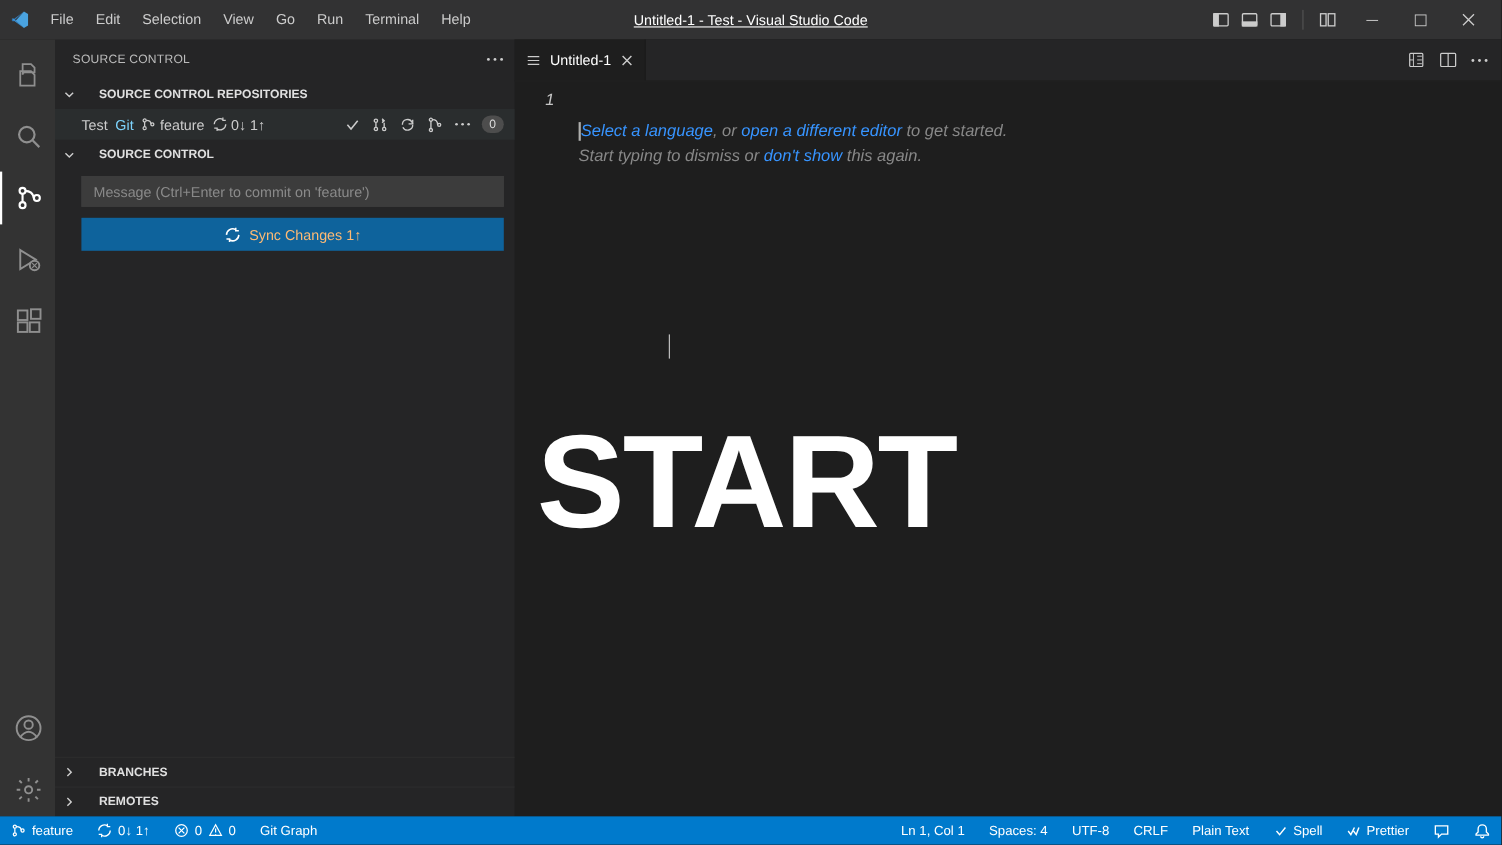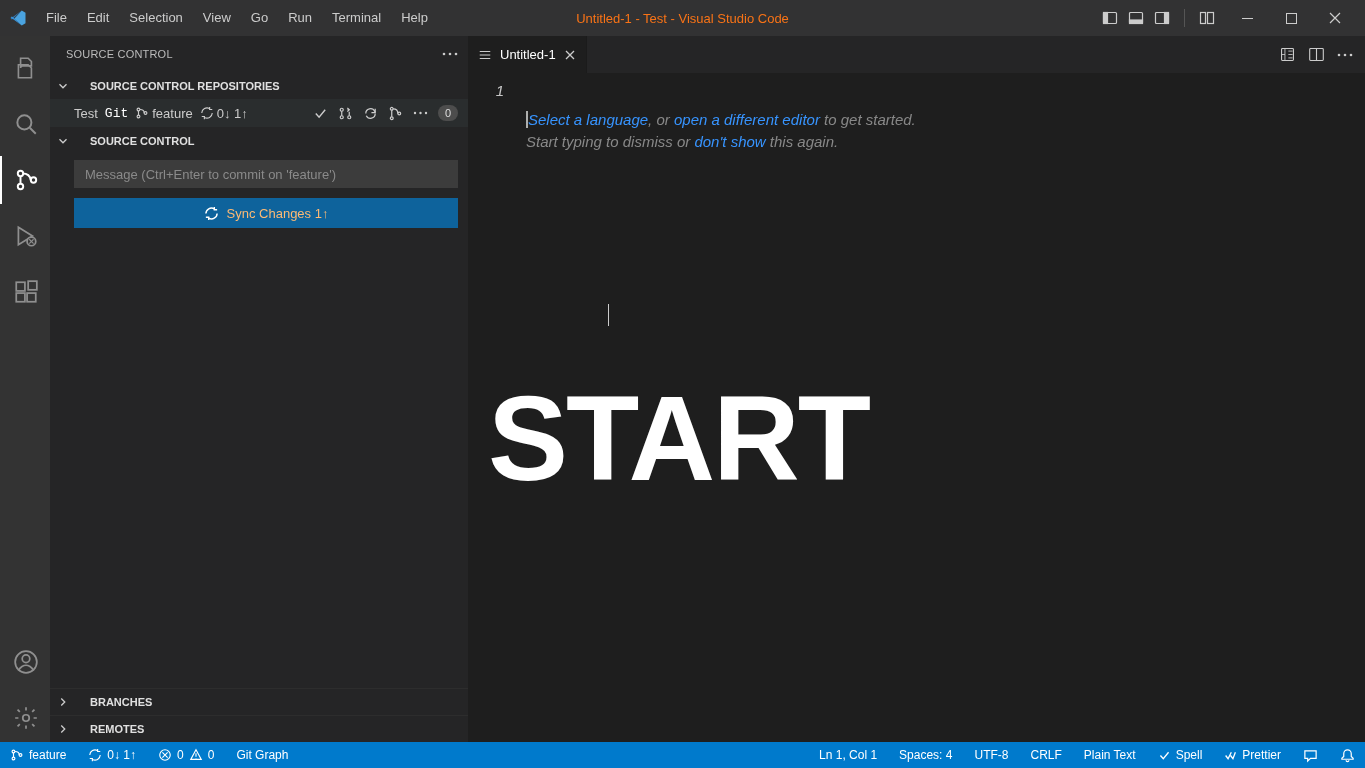--- a/index.html
+++ b/index.html
@@ -1,35 +1,35 @@
 <!DOCTYPE html>
 <html><head>
 <meta charset="utf-8">
 <style>
 *{margin:0;padding:0;box-sizing:border-box;font-family:"Segoe UI",Arial,sans-serif;}
 html,body{width:1365px;height:768px;overflow:hidden;background:#1e1e1e;color:#cccccc;}
 .titlebar{height:36px;background:#323233;display:flex;align-items:center;font-size:13px;color:#cccccc;position:relative;}
 .vs-logo{width:36px;display:flex;align-items:center;justify-content:center;}
 .menu{display:flex;}
 .menu-item{padding:0 10px;line-height:36px;cursor:default;}
-.title-center{position:absolute;left:50%;transform:translateX(-50%);color:#f97316;}
+.title-center{position:absolute;left:50%;transform:translateX(-50%);color:#ffffff;text-decoration:underline;}
 .title-right{position:absolute;right:8px;display:flex;align-items:center;gap:0;}
 .layout-group{display:flex;align-items:center;gap:10px;padding-right:10px;}
 .layout-group .sep{width:1px;height:18px;background:#555;margin:0 4px;}
 .winbtn{width:44px;height:36px;display:flex;align-items:center;justify-content:center;}
 .body{display:flex;height:calc(100% - 36px - 26px);}
 .activitybar{width:50px;background:#333333;display:flex;flex-direction:column;align-items:center;padding-top:8px;gap:8px;border-left:2px solid transparent;}
 .act-item{width:50px;height:48px;display:flex;align-items:center;justify-content:center;opacity:0.6;}
 .act-item.active{opacity:1;border-left:2px solid #fff;margin-left:-2px;padding-left:2px;}
 .act-spacer{flex:1;}
 .sidebar{width:418px;background:#252526;display:flex;flex-direction:column;font-size:13px;color:#ccc;}
 .sb-title{height:36px;display:flex;align-items:center;justify-content:space-between;padding:0 10px 0 16px;font-size:11px;letter-spacing:0.2px;color:#bbbbbb;}
 .sb-section-head{height:27px;display:flex;align-items:center;padding:0 10px 0 6px;font-size:11px;font-weight:700;color:#e0e0e0;gap:20px;}
 .sb-repo-row{height:28px;background:#2a2d2e;display:flex;align-items:center;padding:0 10px 0 24px;font-size:13px;gap:7px;}
-.dim{color:#ffffff;font-family:Liberation Mono, monospace;}
+.dim{color:#7dd3fc;}
 .badge{background:#4d4d4d;color:#ddd;border-radius:9px;padding:0 7px;font-size:11px;line-height:16px;}
 .sb-input{display:block;width:calc(100% - 34px);margin:6px 10px 8px 24px;height:28px;background:#3c3c3c;border:1px solid #3c3c3c;color:#ccc;padding:0 10px;font-size:13px;outline:none;}
 .sb-input::placeholder{color:#8a8a8a;}
 .sb-button{display:flex;align-items:center;justify-content:center;gap:8px;margin:2px 10px 8px 24px;height:30px;background:#0e639c;color:#fdba74;font-size:13px;border:none;}
 .sb-flex{flex:1;}
 .sb-bottom .sb-section-head{border-top:1px solid #2d2d2d;}
 .main{flex:1;background:#1e1e1e;display:flex;flex-direction:column;position:relative;}
 .tabbar{height:38px;background:#252526;display:flex;align-items:stretch;border-bottom:1px solid #1e1e1e;}
 .tab{display:flex;align-items:center;padding:0 10px;background:#1e1e1e;border-right:1px solid #1b1b1b;font-size:13px;gap:8px;}
 .tab-actions{margin-left:auto;display:flex;align-items:center;gap:12px;padding:0 12px;}

